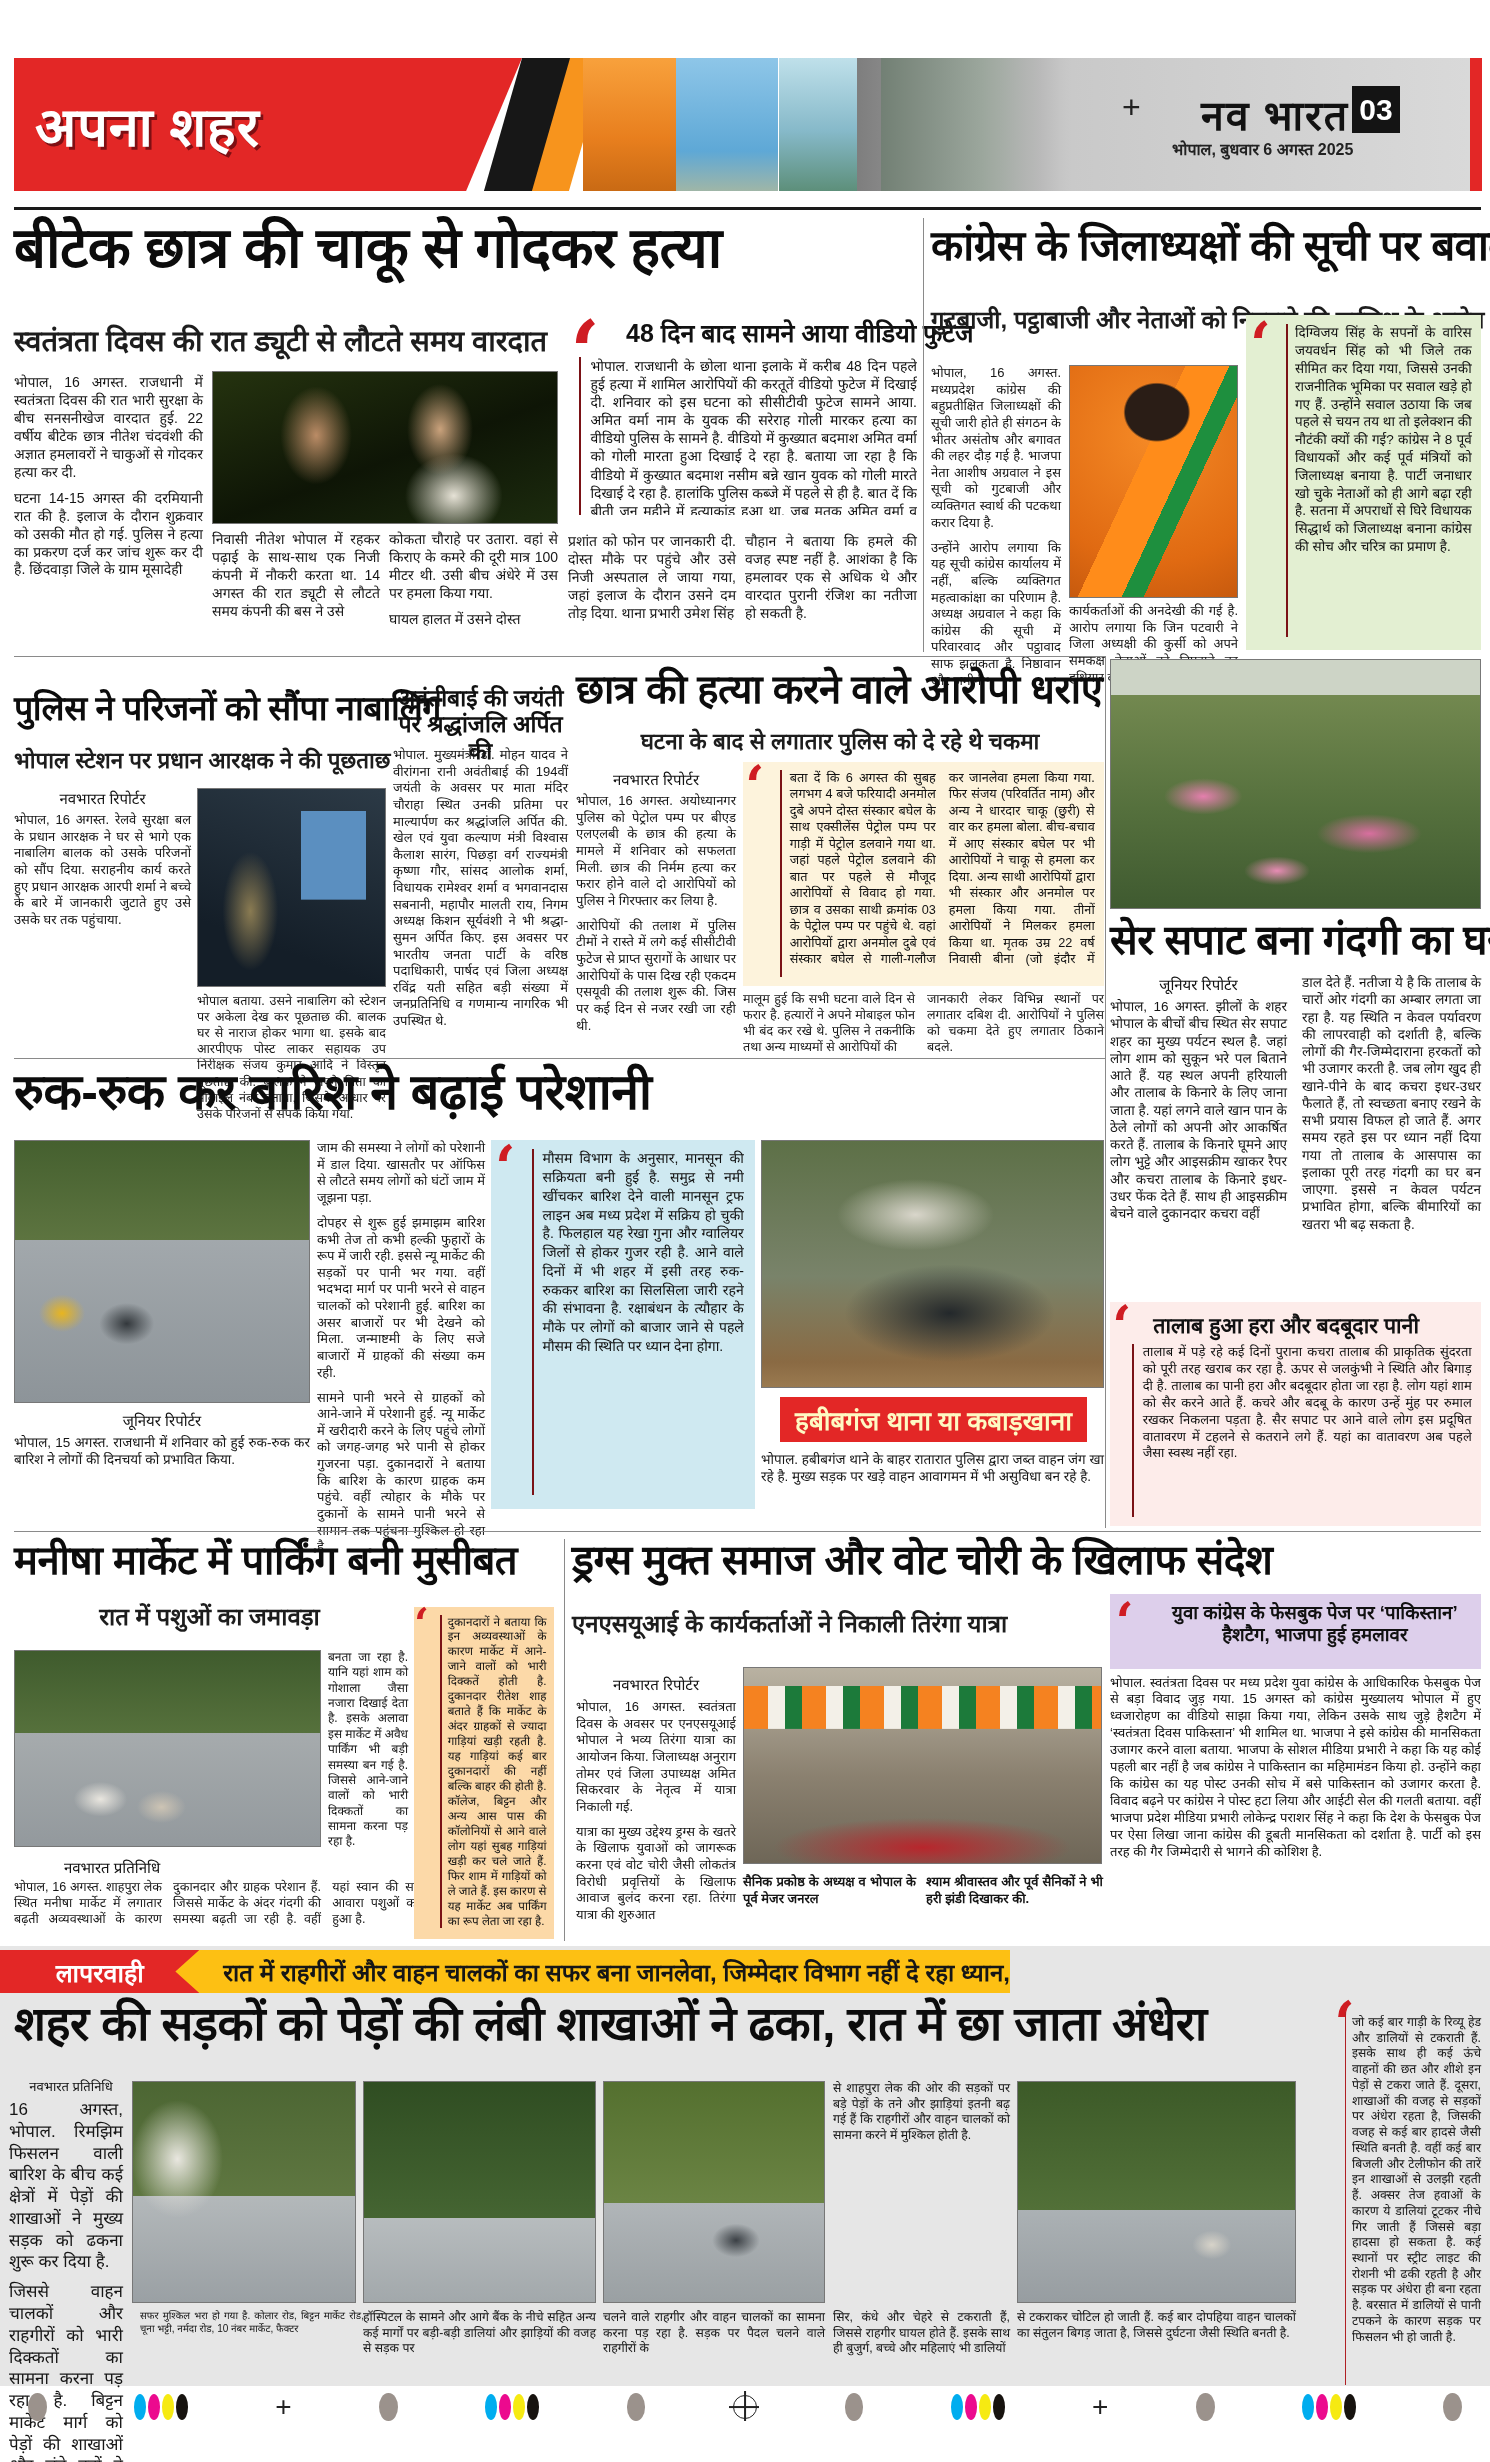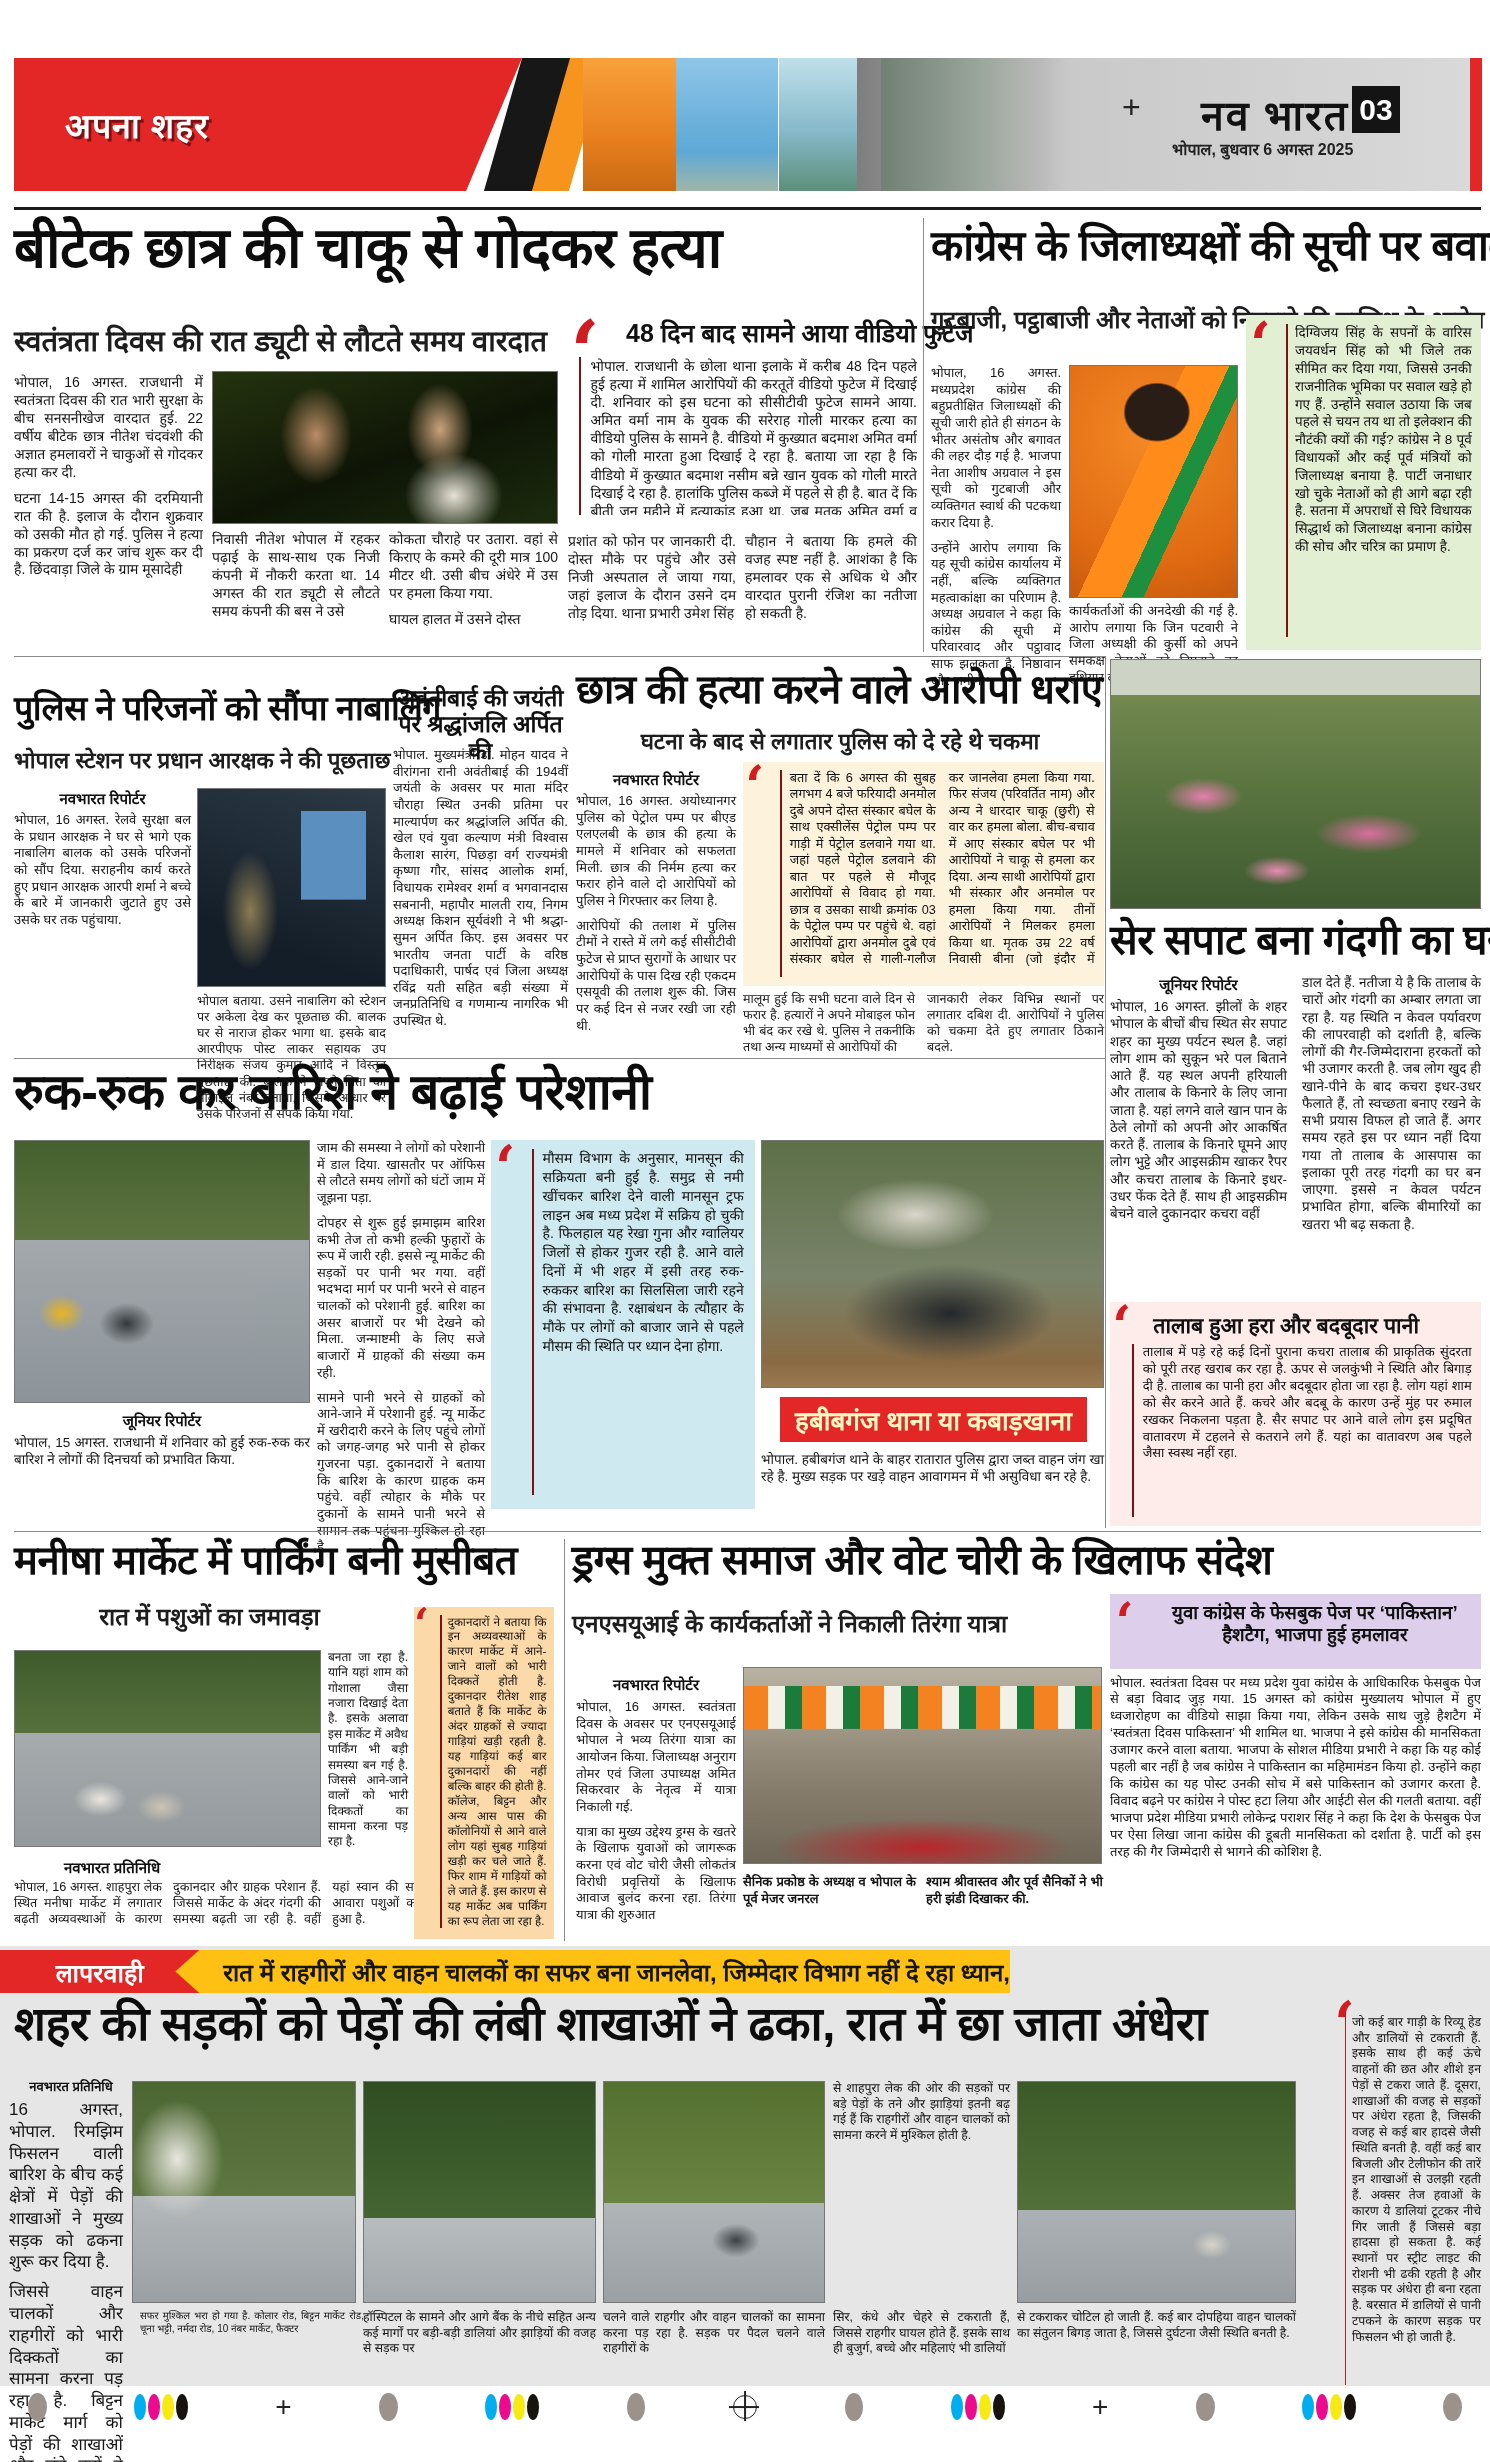--- a/index.html
+++ b/index.html
@@ -1,33 +1,33 @@
 <!DOCTYPE html>
 <html style="font-size:15px"><head>
 <meta charset="utf-8">
 <style>
   html,body{margin:0;padding:0;background:#f2f2f2;font-family:"Liberation Sans",sans-serif;}
   .page{position:relative;width:1490px;height:2462px;background:#fff;margin:0 auto;overflow:hidden;color:#111;}
   .abs{position:absolute;}
   
   .mast-red{position:absolute;left:14px;top:58px;width:508px;height:133px;background:#e32726;clip-path:polygon(0 0,100% 0,89% 100%,0 100%);display:flex;align-items:center;}
-  .mast-title{font-size:34px;font-weight:800;color:#fff;padding-left:51px;text-shadow:2.8px 2.8px 0 #7e0f13;letter-spacing:0.9px;white-space:nowrap;text-align:center;}
+  .mast-title{font-size:54px;font-weight:800;color:#fff;padding-left:21px;text-shadow:2.8px 2.8px 0 #7e0f13;letter-spacing:0.9px;white-space:nowrap;text-align:center;}
   .wedge{position:absolute;top:58px;height:133px;}
   .gray-panel{position:absolute;left:857px;top:58px;width:613px;height:133px;background:linear-gradient(90deg,#7e7e7e,#c9c9c9 35%,#d9d9d9);}
   .brand{position:absolute;left:1201px;top:86px;font-size:41px;font-weight:800;color:#121212;letter-spacing:1.9px;white-space:nowrap;}
   .pageno{position:absolute;left:1352px;top:86px;width:48px;height:47px;background:#141414;color:#fff;font-size:30px;font-weight:800;display:flex;align-items:center;justify-content:center;}
   .dateline{position:absolute;left:1172px;top:138px;font-size:16px;font-weight:700;color:#222;white-space:nowrap;}
   .red-bar{position:absolute;left:1470px;top:58px;width:12px;height:133px;background:#e32726;}
   
   .hrule{position:absolute;background:#1a1a1a;}
   .hairline{position:absolute;background:#8a8a8a;}
   
   .hl{position:absolute;font-weight:800;color:#0c0c0c;white-space:nowrap;letter-spacing:-0.5px;line-height:1;}
   .sub{position:absolute;font-weight:700;color:#1d1d1d;white-space:nowrap;line-height:1.05;}
-  .by{position:absolute;font-weight:700;font-size:15px;text-align:center;color:#111;}
+  .by{position:absolute;font-weight:400;font-size:15px;text-align:center;color:#111;}
   .col{position:absolute;font-size:14px;line-height:1.28;text-align:justify;color:#161616;}
   .col p{margin:0 0 8.4px 0;}
   .small{font-size:12.6px;}
   .cap{font-weight:700;}
   
   .ph{position:absolute;border:0.9px solid #777;box-sizing:border-box;}
   
   .qbox{position:absolute;box-sizing:border-box;}
   .q{position:absolute;color:#cf1d23;font-family:"DejaVu Serif",serif;font-weight:700;line-height:.72;}
   .qline{border-left:2.8px solid #7a1216;}

